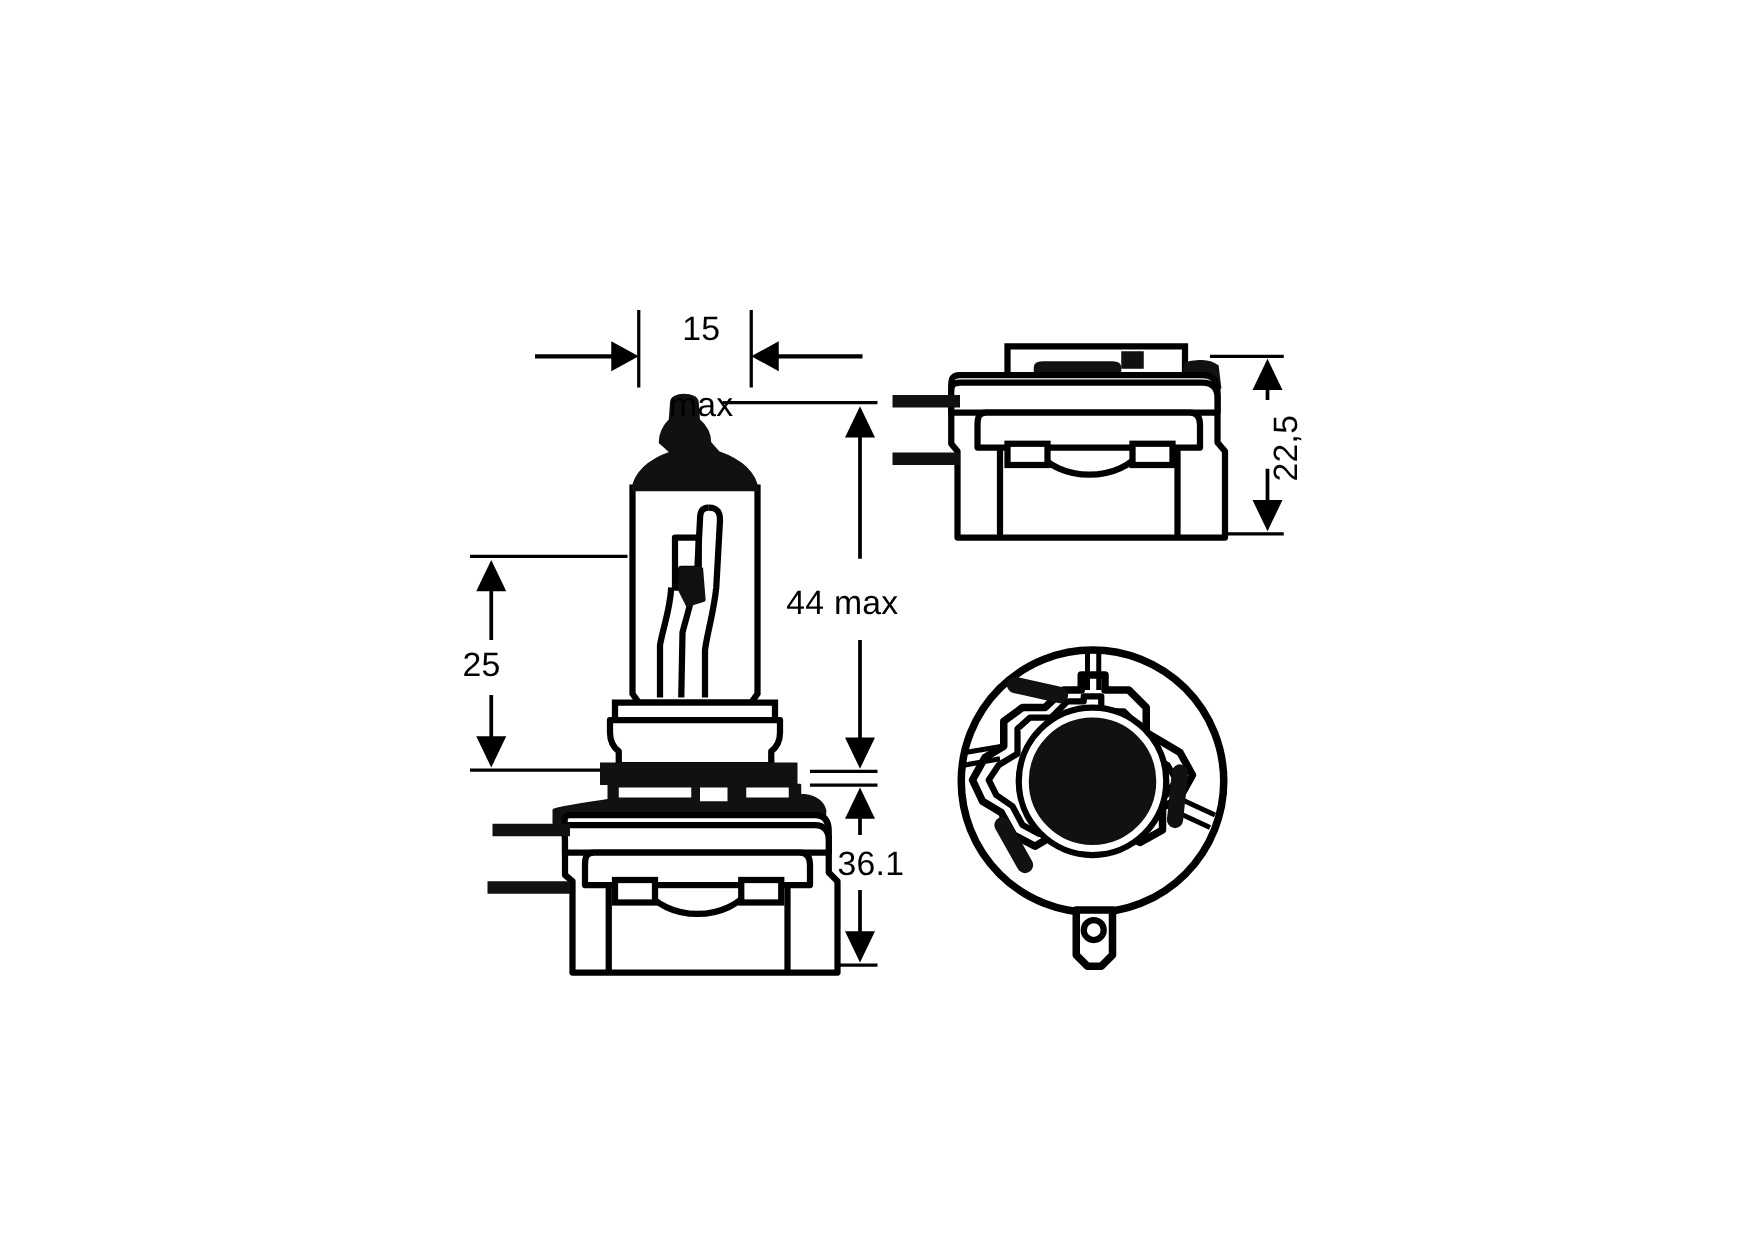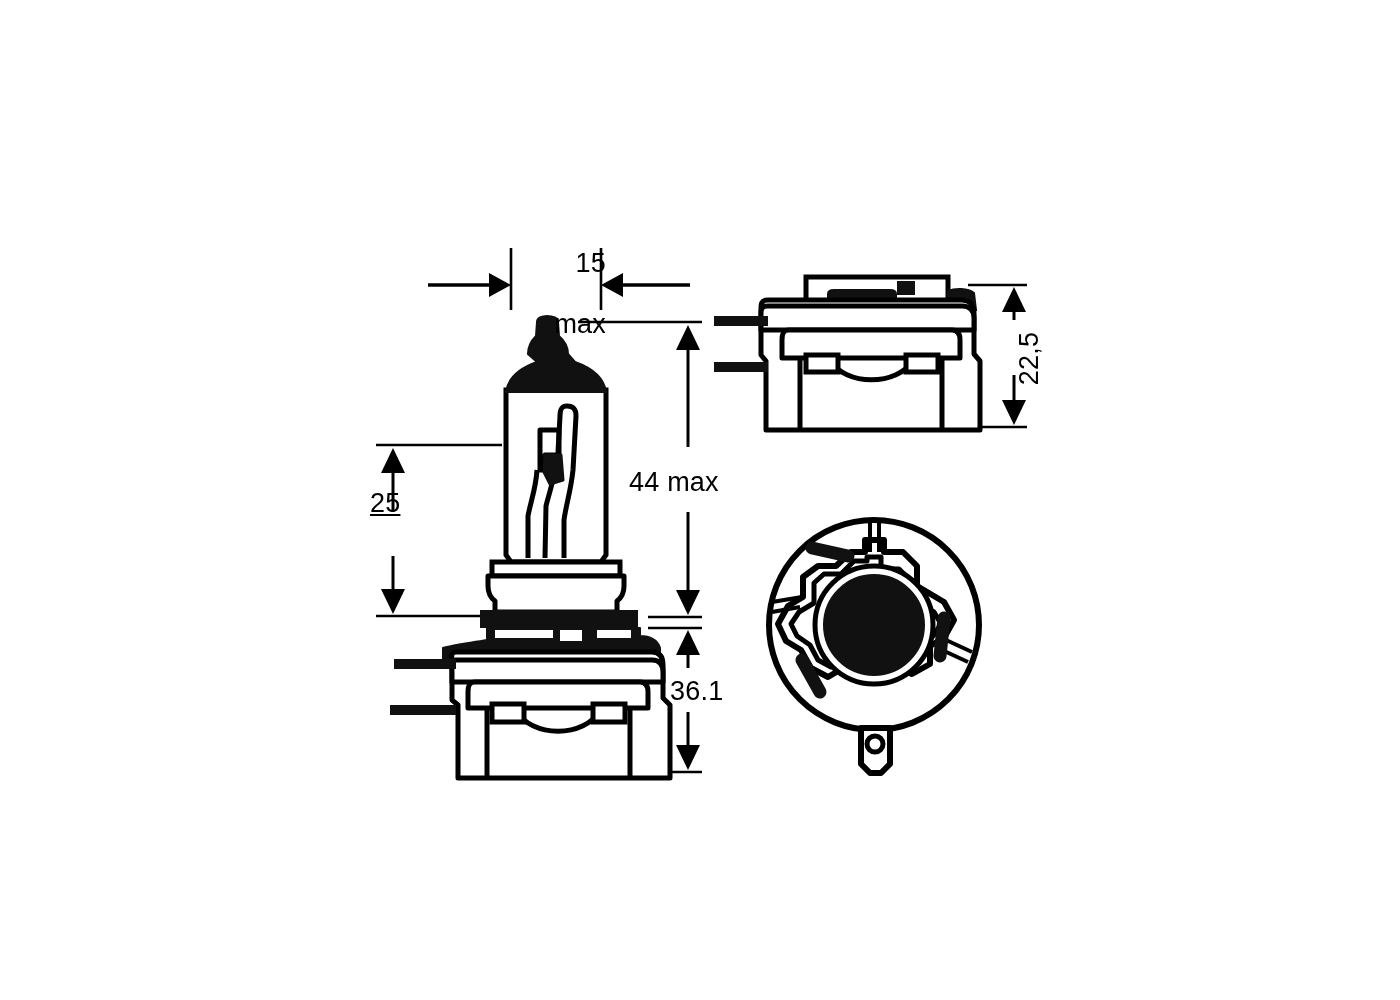--- a/index.html
+++ b/index.html
@@ -27,21 +27,21 @@
   }
   .dim-text {
     position: absolute;
     color: #000000;
     font-family: "Liberation Sans", sans-serif;
     font-size: 27px;
     line-height: 31px;
     white-space: pre;
     letter-spacing: 0.2px;
   }
-  .dim-center { text-align: right; }
+  .dim-center { text-align: center; }
   .rot90 {
     transform: rotate(-90deg);
     transform-origin: 50% 50%;
   }
 </style>
 </head>
 <body>
 
 <div id="sheet">
 
@@ -375,21 +375,21 @@
                Z" fill="#ffffff" stroke="#000000" stroke-width="6" stroke-linejoin="round"></path>
       <circle cx="875" cy="744" r="8" fill="#ffffff" stroke="#000000" stroke-width="5"></circle>
     </g>
 
   </svg>
 
   <div class="dim-text dim-center" style="left:516px; top:248px; width:90px;">15</div>
 
   <div class="dim-text dim-center" style="left:516px; top:281px; width:90px;margin-top:28px;">max</div>
 
-  <div class="dim-text" style="left:370px; top:488px;text-decoration:underline;">25</div>
+  <div class="dim-text" style="left:370px; top:517px;">25</div>
 
   <div class="dim-text" style="left:629px; top:467px;text-align:right;">44 max</div>
 
   <div class="dim-text" style="left:670px; top:676px;">36.1</div>
 
   <div class="dim-text rot90" style="left:964px; top:343px; width:130px; text-align:center;">22,5</div>
 
 </div>
 
 </body></html>

